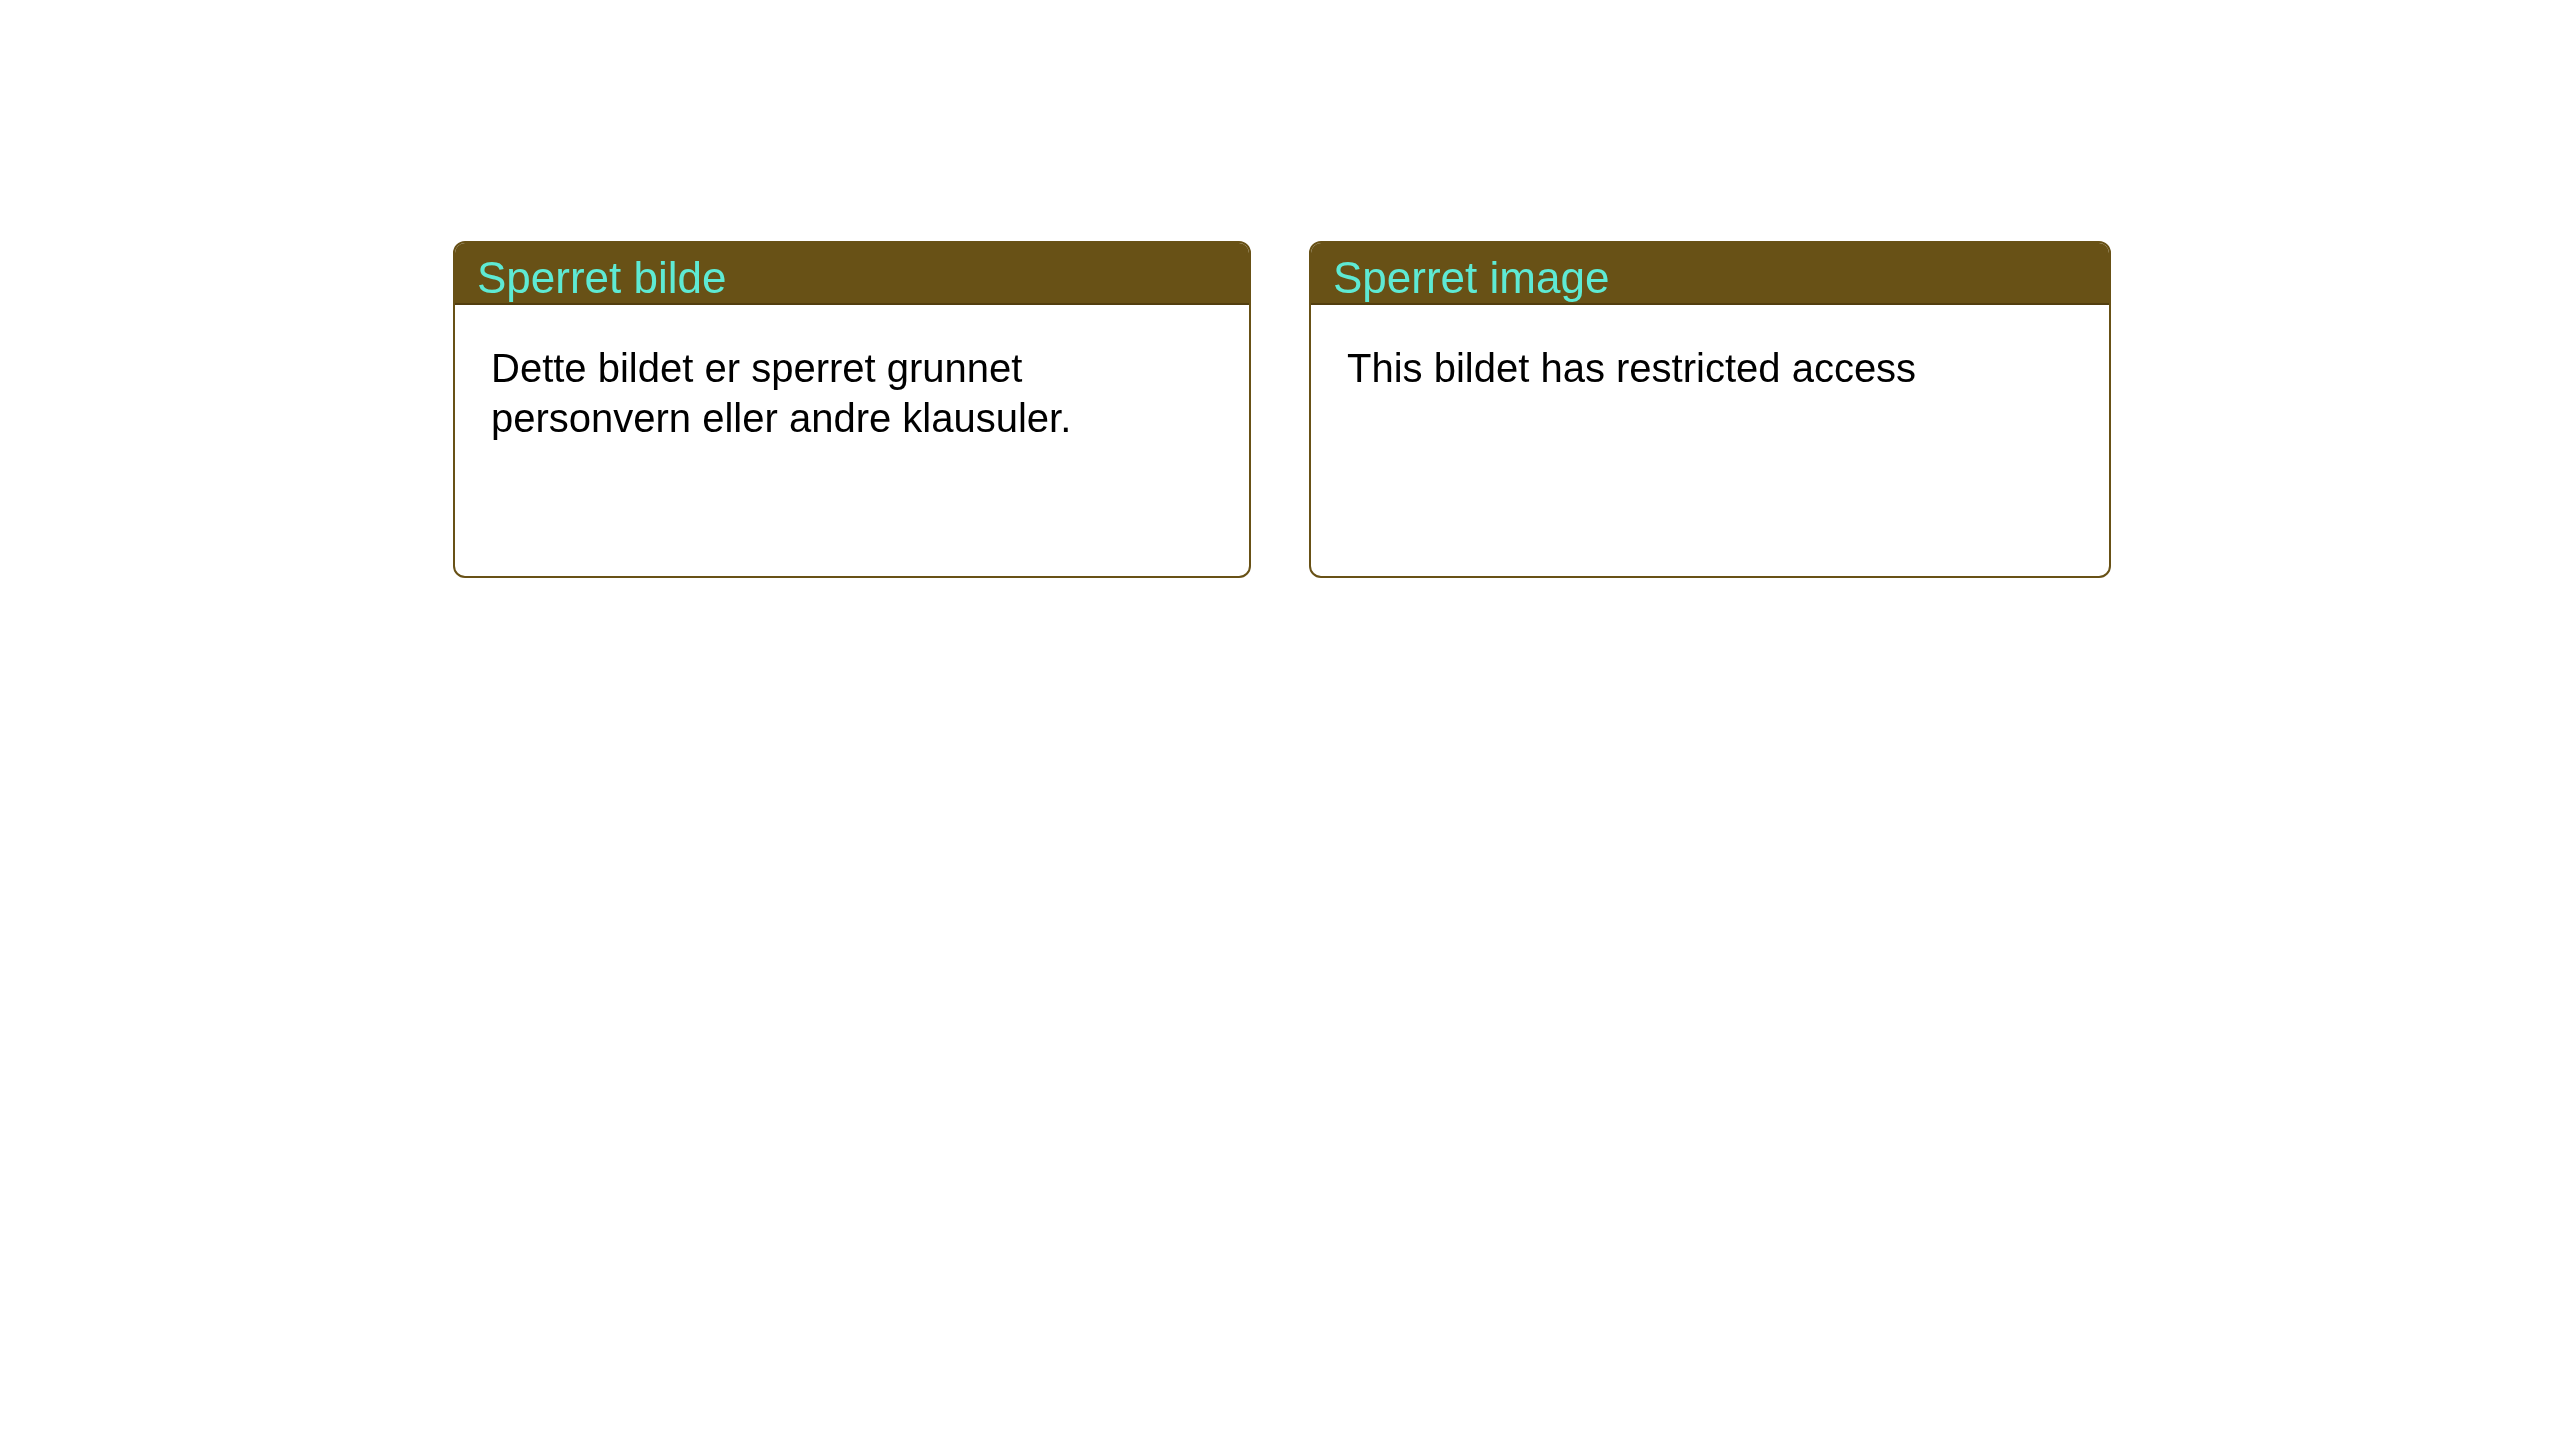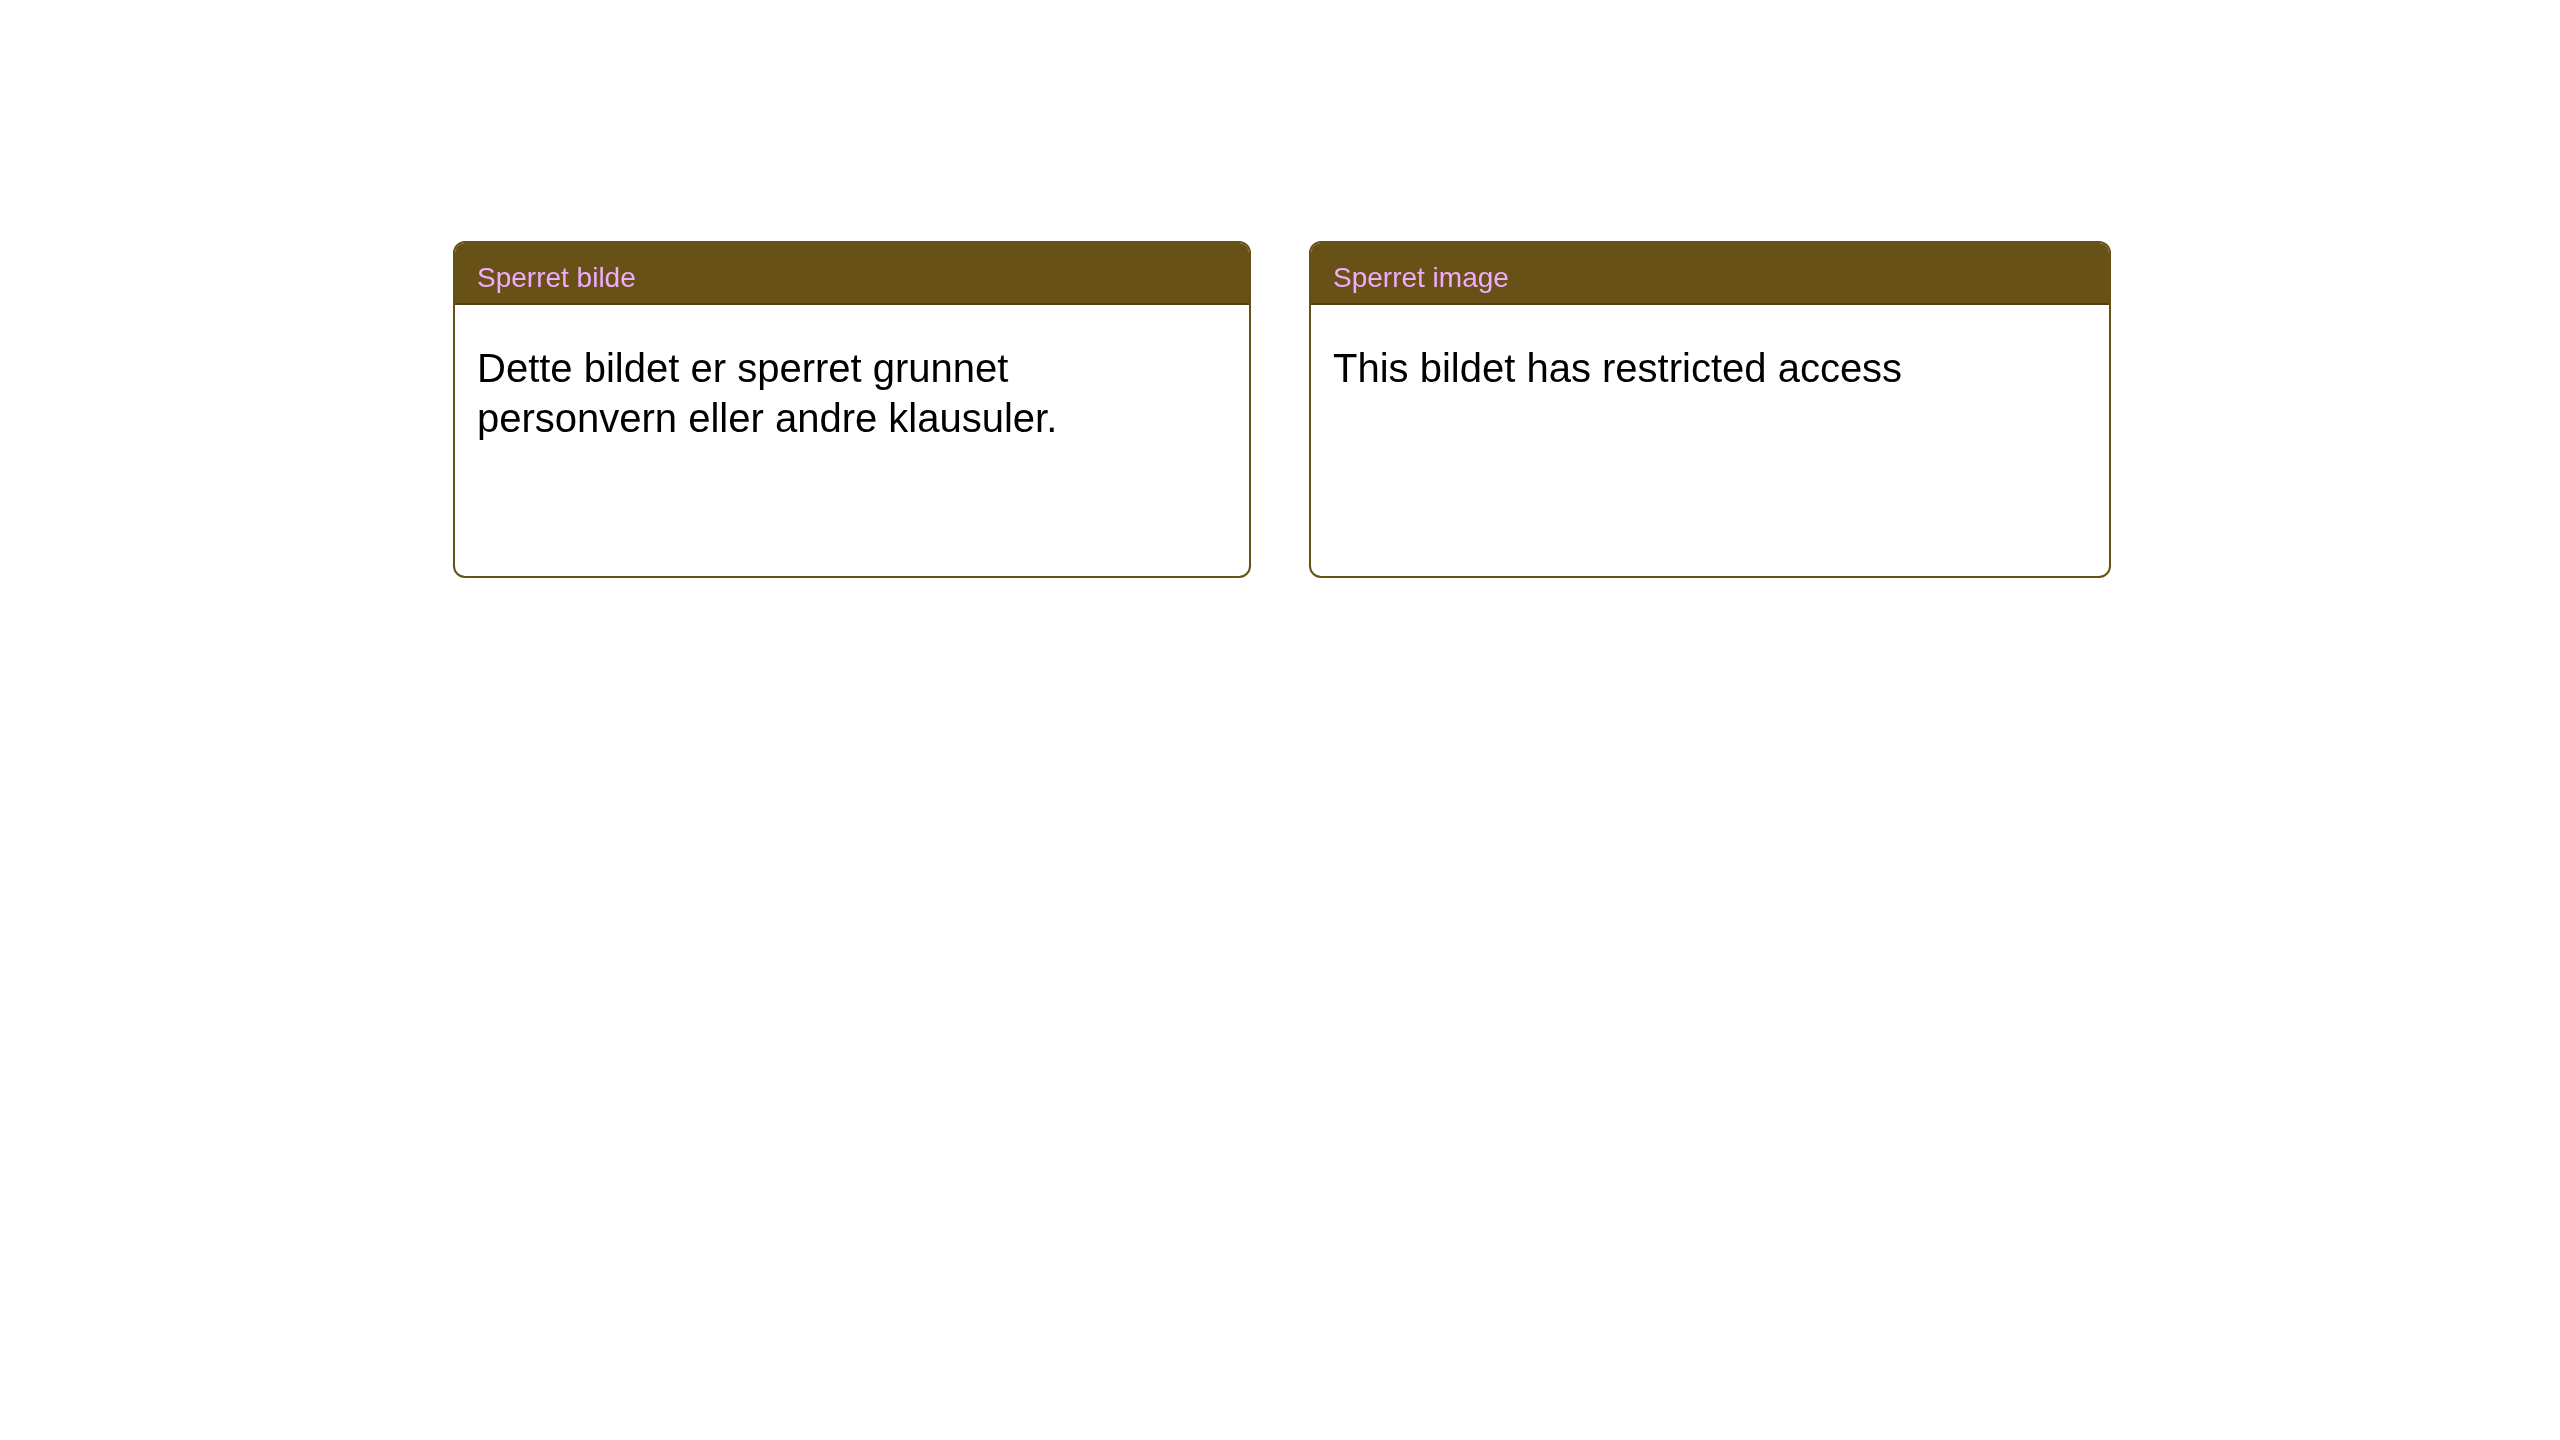--- a/index.html
+++ b/index.html
@@ -23,28 +23,28 @@
   .card-right { left: 1309px; width: 802px; height: 337px; }
   .card-header {
     height: 62px;
     background: #685116;
     border-bottom: 2px solid #523E0F;
     display: flex;
     align-items: center;
     padding: 0 22px;
   }
   .card-title {
-    color: #f0abfc;
-    font-size: 28px;
+    color: #5eead4;
+    font-size: 44px;
     line-height: 40px;
     white-space: nowrap;
     margin-top: 9px;
   }
   .card-body {
-    padding: 38px 22px 0 22px;
+    padding: 38px 22px 0 36px;
     color: #000000;
     font-size: 40px;
     line-height: 50px;
   }
   .body-line { white-space: nowrap; }
 </style>
 </head>
 <body>
 
 <div class="notice-card card-left">

